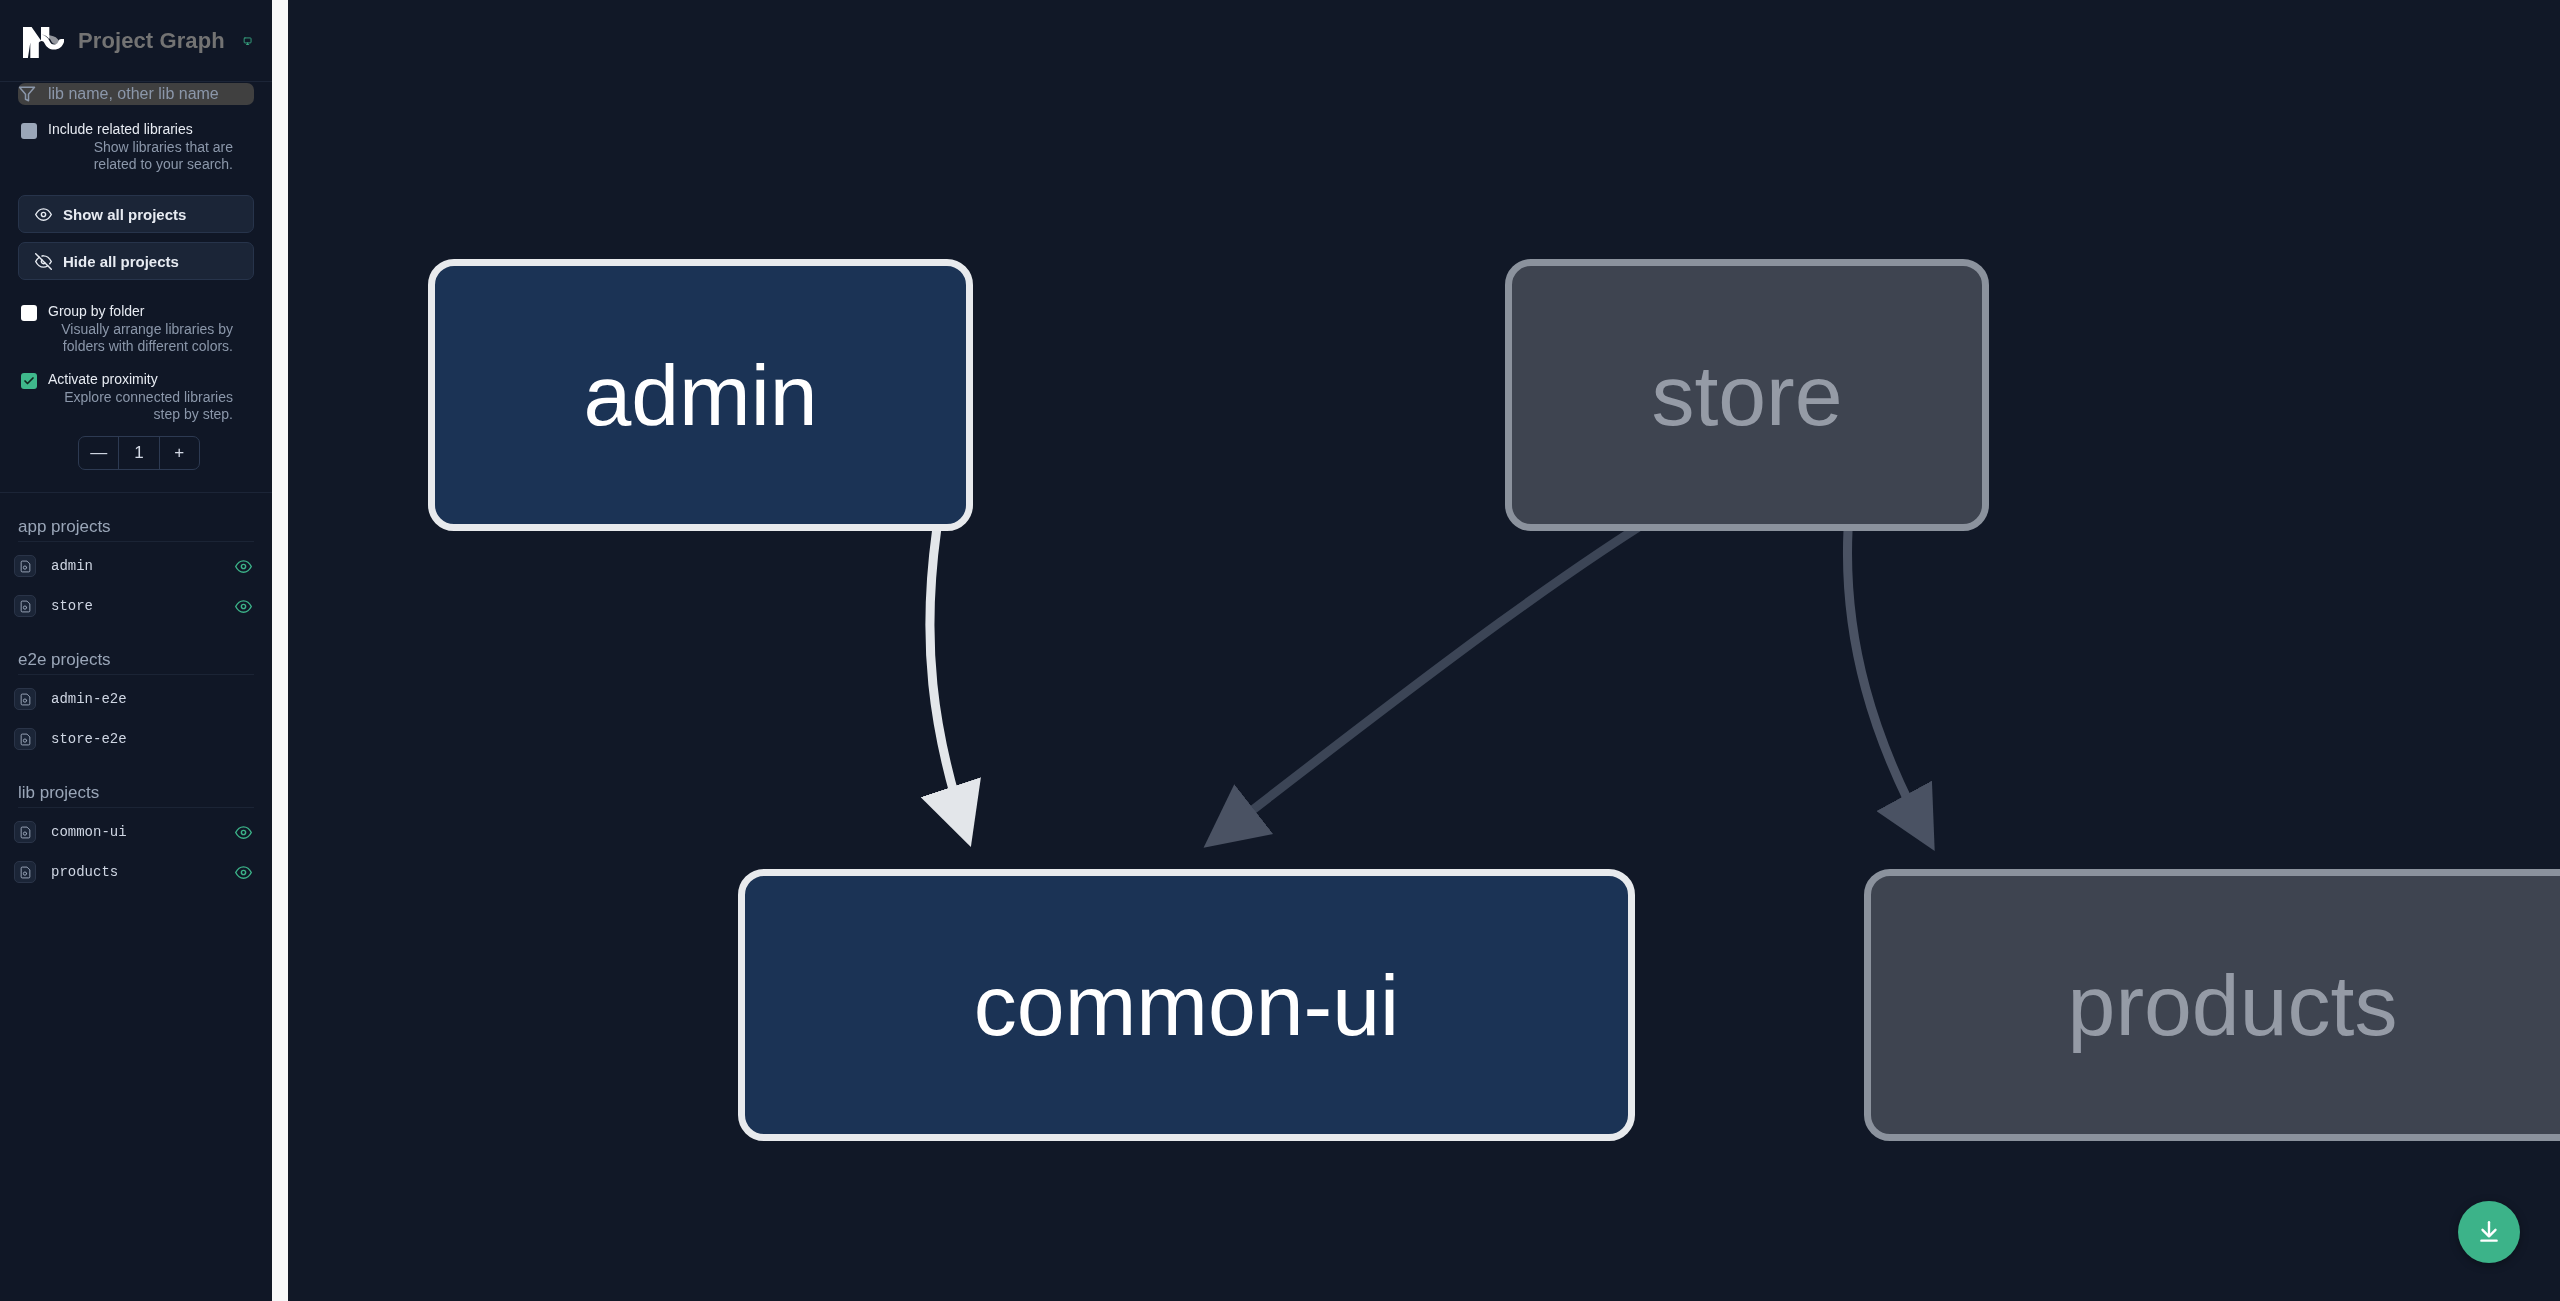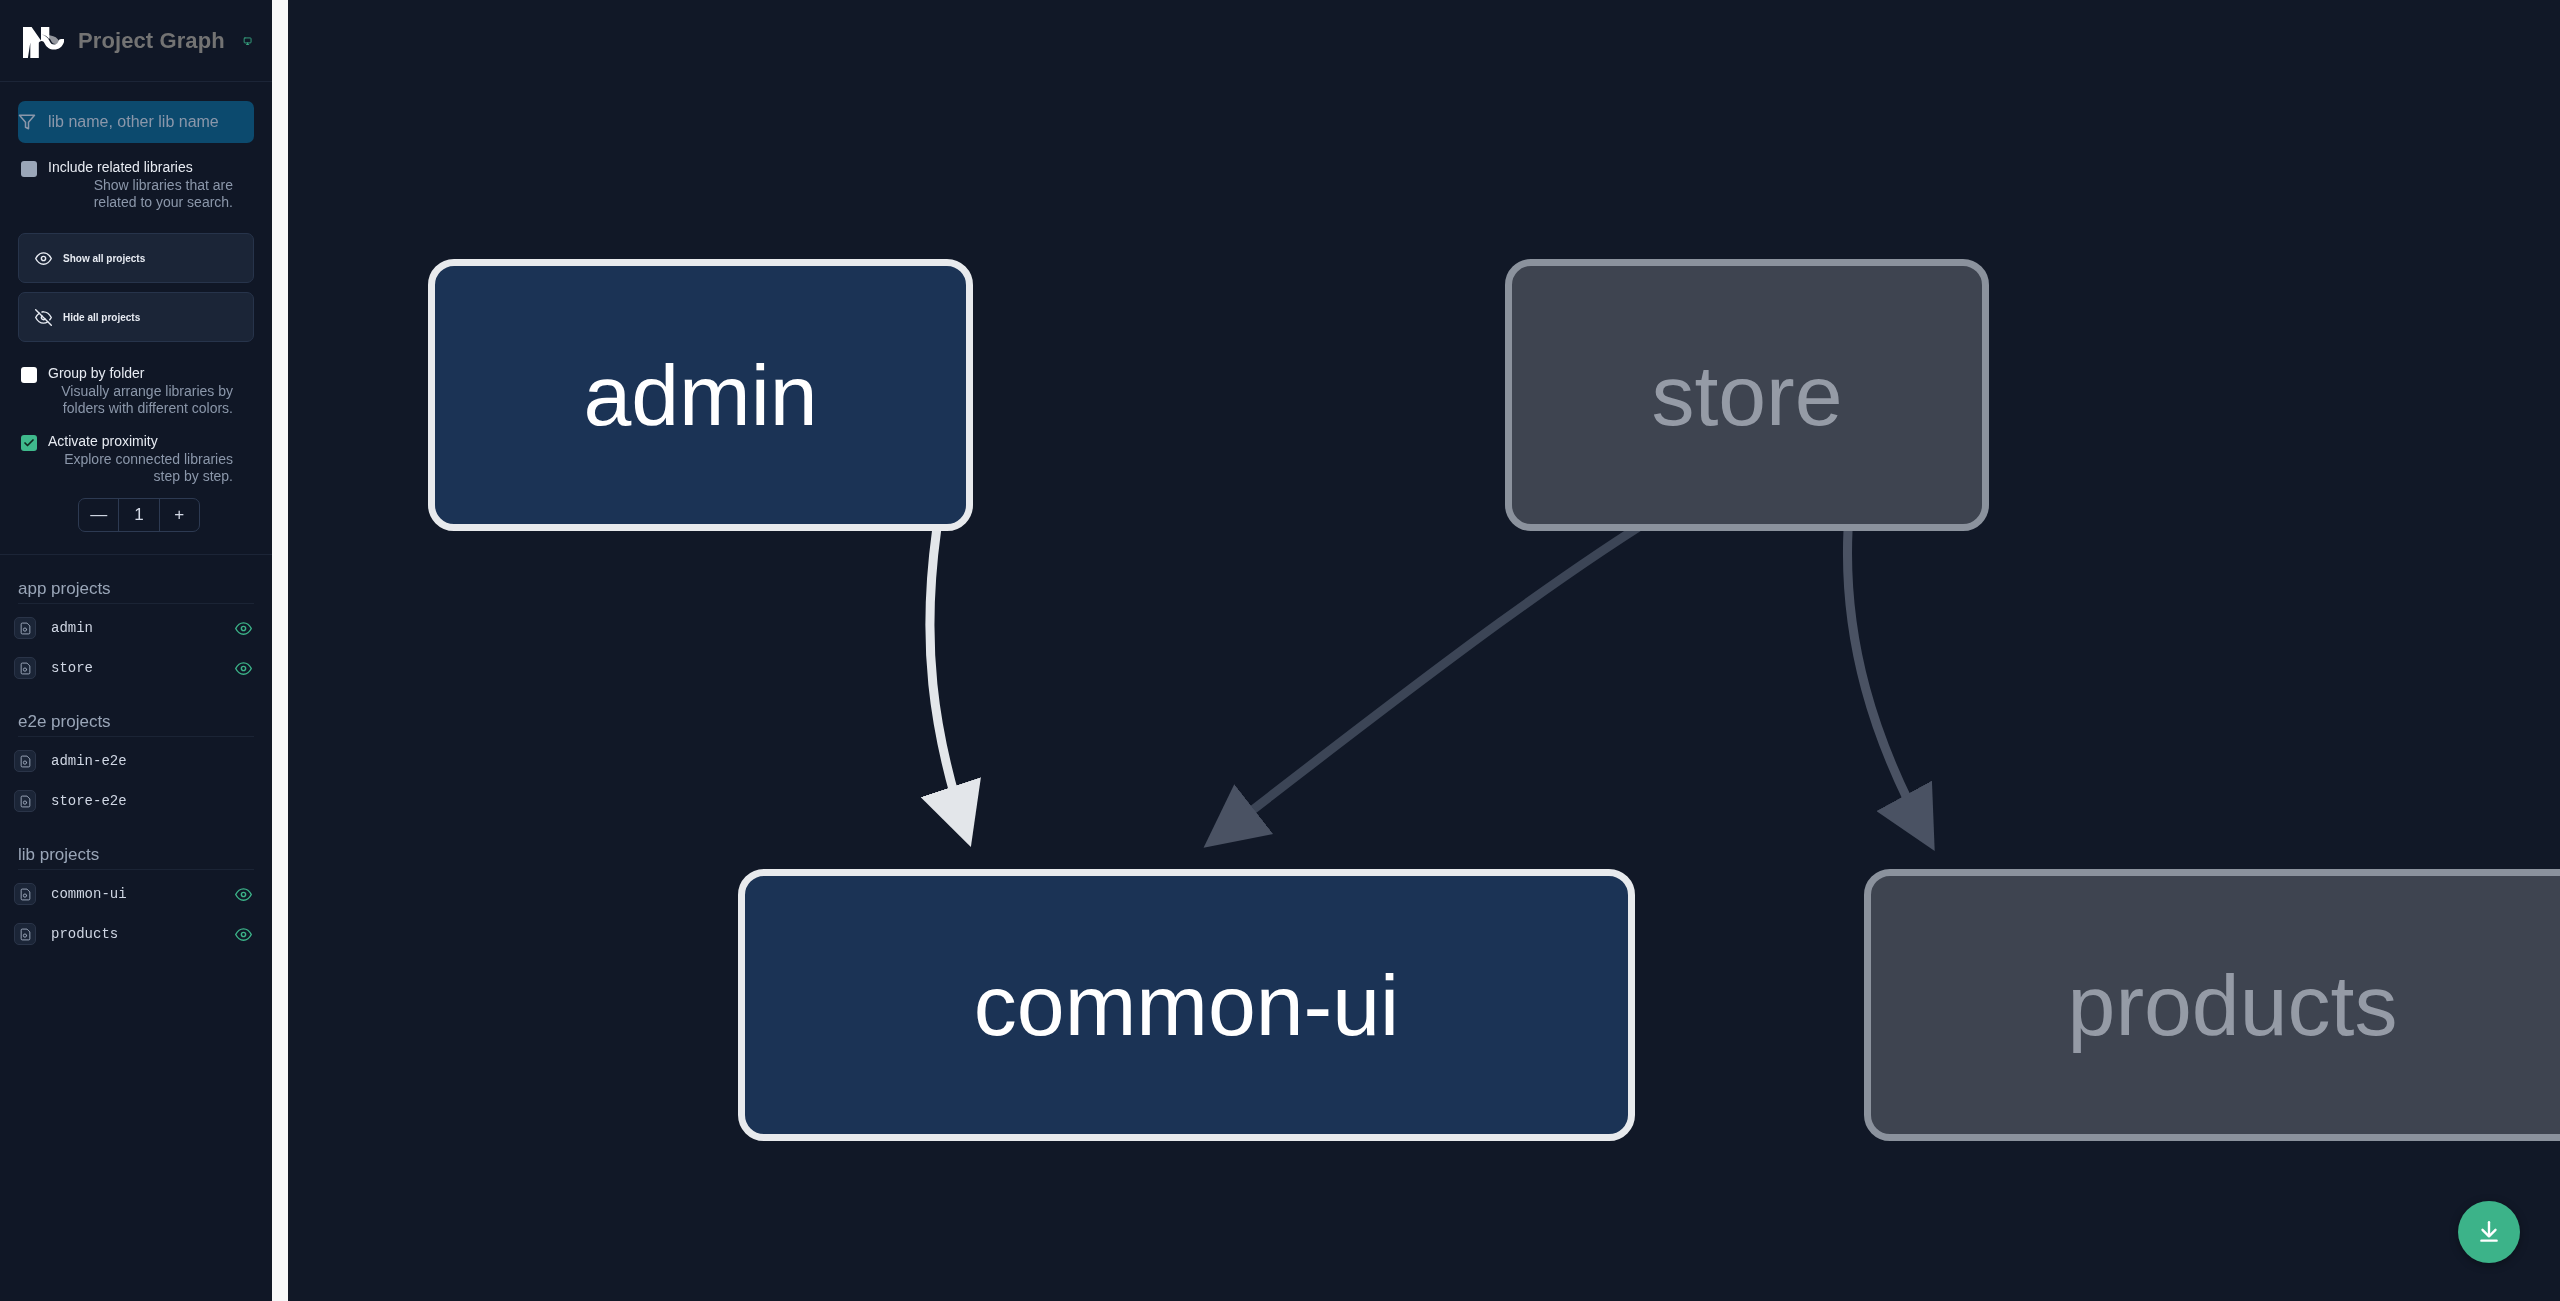--- a/index.html
+++ b/index.html
@@ -35,23 +35,23 @@
   .monitor-icon { width: 22px; height: 22px; display:block; margin-left: 4px; }
 
   .sb-tagline {
     display:flex; align-items:center; gap: 9px;
     padding: 20px 20px 12px 22px;
   }
   .sb-tagline .info-icon { width: 15px; height: 15px; flex: 0 0 15px; display:block;}
   .sb-tagline span { color:#9aa6b8; font-size: 15.5px; }
 
   .search-wrap {
-    margin: 19px 18px 0 18px;
-    height: 42px;
-    background: #0c4a6e;
+    margin: 1px 18px 0 18px;
+    height: 22px;
+    background: #404040;
     border-radius: 7px;
     display: flex; align-items: center;
     overflow: hidden;
   }
   .search-wrap .funnel {
     width: 44px; height: 38px;
     display:flex; align-items:center; justify-content:center;
     border-right: 1px solid #2b3consistency;
   }
   .search-wrap .funnel { border-right: 1px solid #2a3consistency; }
@@ -76,29 +76,29 @@
   .cb.checked {
     background: #3fb98c;
     display:flex; align-items:center; justify-content:center;
   }
   .cb.checked svg { width: 12px; height: 12px; display:block;}
   .opt-text { display: flex; flex-direction: column; }
   .opt-title { color: #e7ebf2; font-size: 14px; font-weight: 400; line-height: 17px; }
   .opt-desc { color: #8b97aa; font-size: 14px; line-height: 17px; max-width: 185px; margin-top:1px;text-align:right;}
 
   .sb-btn {
-    margin: 0 18px; height: 50px;
+    margin: 0 18px; height: 38px;
     background: #1b2537;
     border: 1px solid #2a3consistency;
     border: 1px solid #273consistency;
     border: 1px solid #27344b;
     border-radius: 7px;
     display:flex; align-items:center; gap: 11px;
     padding: 0 16px;
-    color: #e7ebf2; font-size: 10px; font-weight:700;
+    color: #e7ebf2; font-size: 15px; font-weight:700;
     cursor: pointer;
   }
   .sb-btn svg { width: 17px; height: 17px; display:block; flex:0 0 17px;}
   .btn-gap-top { margin-top: 22px; }
   .btn-gap-sm { margin-top: 9px; }
 
   .stepper {
     margin: 13px 18px 0 auto; margin-right: 72px;
     width: 122px; height: 34px;
     border: 1px solid #2d3a52; border-radius: 7px;

